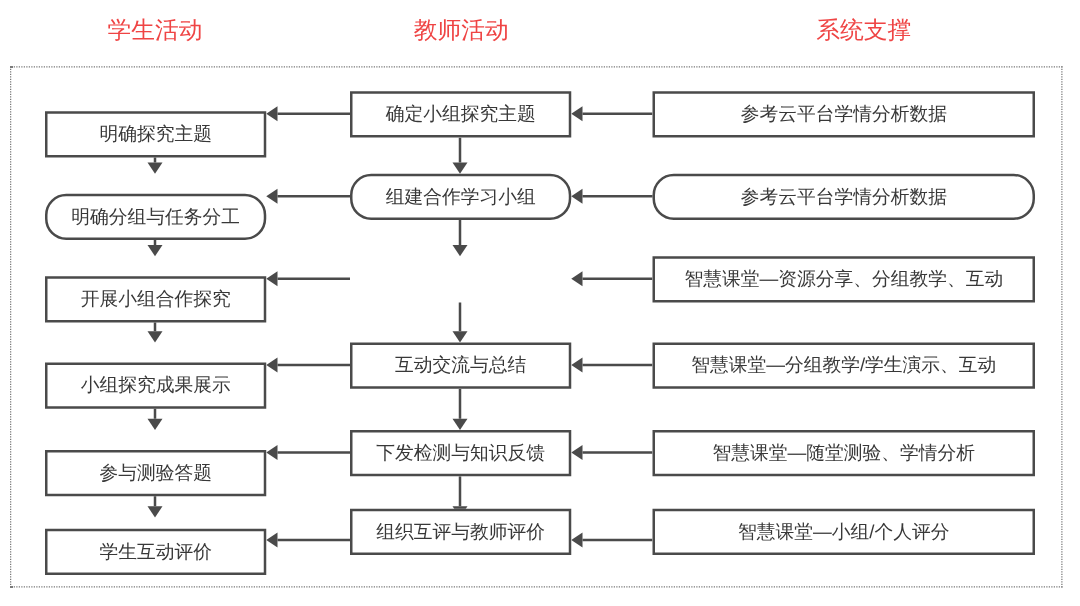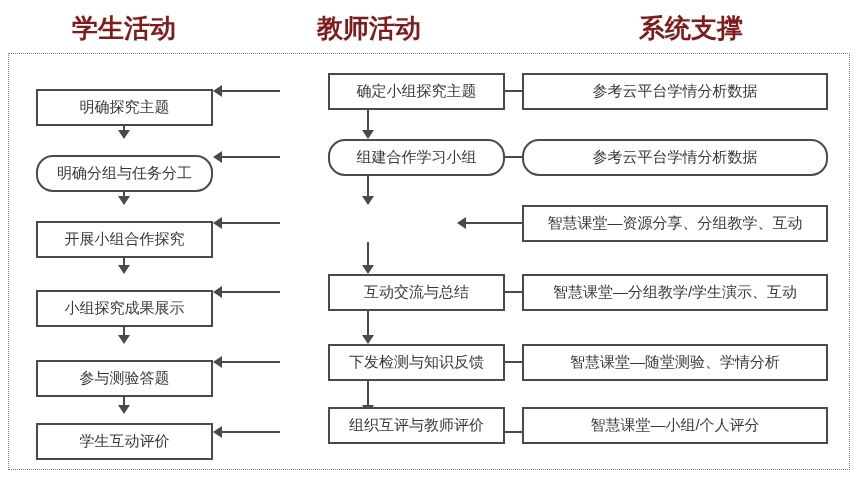--- a/index.html
+++ b/index.html
@@ -8,23 +8,23 @@
     width: 864px;
     height: 485px;
     background: #ffffff;
     font-family: "Liberation Sans", sans-serif;
     overflow: hidden;
   }
   .header {
     position: absolute;
     top: 11px;
     transform: translateX(-50%);
-    font-size: 26px;
-    font-weight: bold;
-    color: #7f1d1d;
+    font-size: 19px;
+    font-weight: normal;
+    color: #ef4444;
     white-space: nowrap;
   }
   .hd-st { left: 124px; }
   .hd-te { left: 369px; }
   .hd-sy { left: 691px; }
   .frame {
     position: absolute;
     left: 8px; top: 53px;
     width: 842px; height: 417px;
     border: 1px dotted #7a7a7a;
@@ -38,21 +38,21 @@
     border: 2px solid #4a4a4a;
     display: flex;
     align-items: center;
     justify-content: center;
     font-size: 15px;
     color: #383838;
     white-space: nowrap;
     z-index: 2;
   }
   .c-st { left: 36px;  width: 177px; margin-top: 16px; }
-  .c-te { left: 280px; width: 177px; margin-left: 48px; }
+  .c-te { left: 280px; width: 177px; }
   .c-sy { left: 522px; width: 306px; }
   .r0 { top: 73px; }
   .r1 { top: 139px; border-radius: 17px; }
   .r2 { top: 205px; }
   .r3 { top: 274px; text-align: center; }
   .r4 { top: 344px; }
   .r5 { top: 407px; text-align: center; }
 
   .h-arrow {
     position: absolute;

